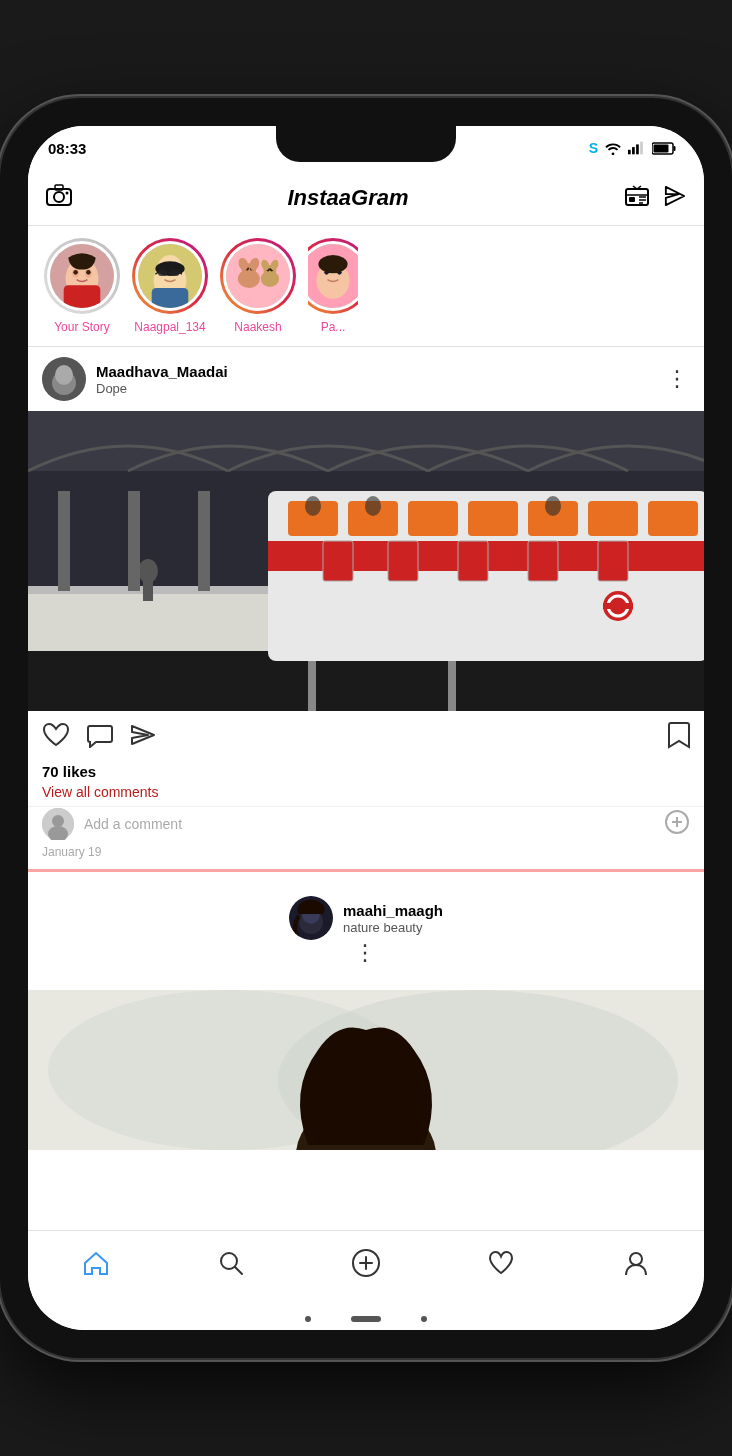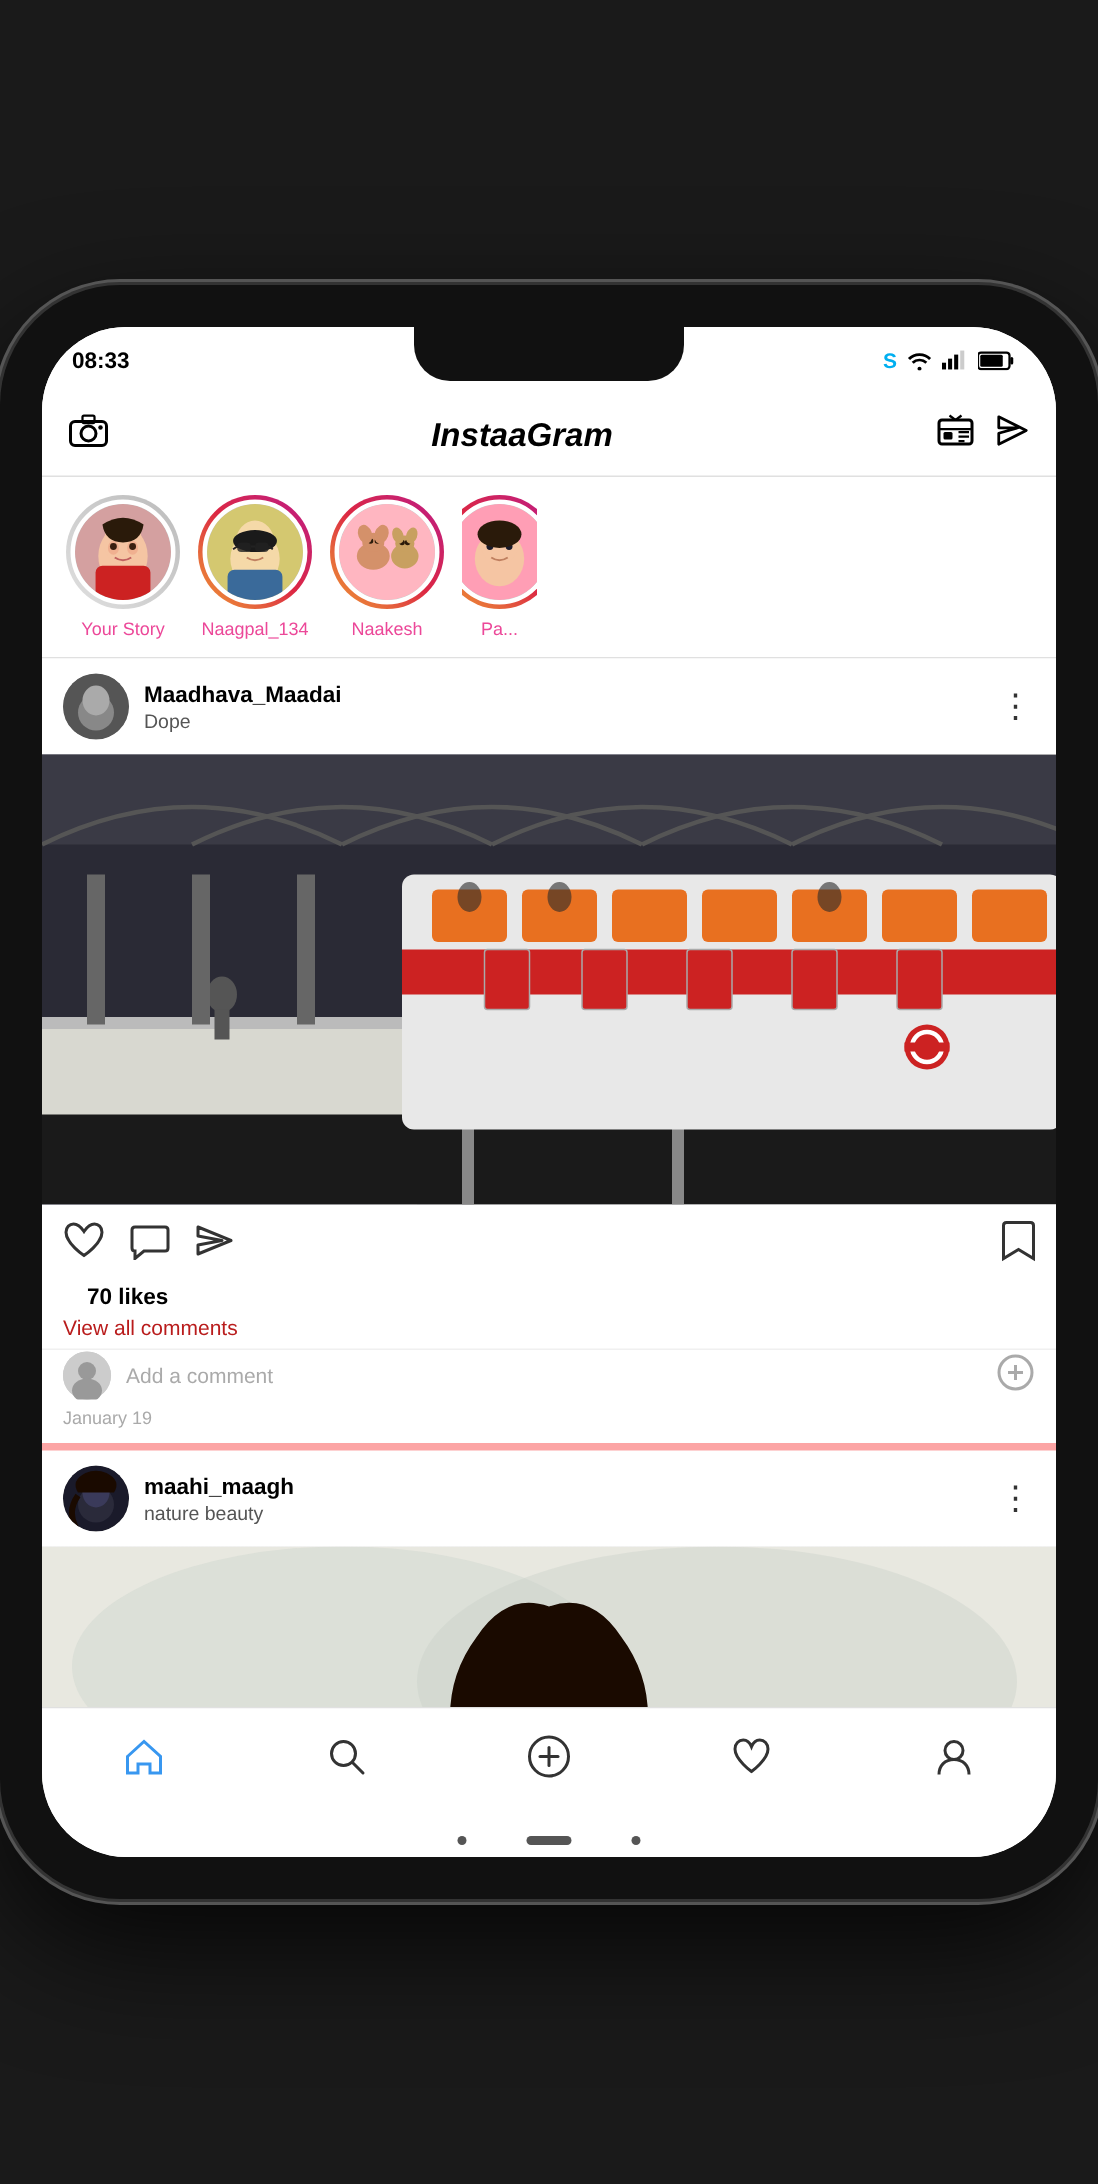--- a/index.html
+++ b/index.html
@@ -6,21 +6,21 @@
     body {
       background: #1a1a1a;
       display: flex;
       justify-content: center;
       align-items: center;
       min-height: 100vh;
       font-family: -apple-system, BlinkMacSystemFont, 'Segoe UI', sans-serif;
     }
     .phone-frame {
       width: 732px;
-      height: 1076px;
+      height: 1260px;
       background: #111;
       border-radius: 80px;
       position: relative;
       box-shadow: 0 0 0 2px #333, 0 0 0 4px #555, 0 30px 80px rgba(0,0,0,0.8);
       overflow: hidden;
     }
     .phone-screen {
       position: absolute;
       top: 28px;
       left: 28px;
@@ -204,21 +204,21 @@
       align-items: center;
       justify-content: space-between;
       padding: 10px 14px;
     }
     .action-left {
       display: flex;
       align-items: center;
       gap: 16px;
     }
     .post-likes {
-      padding: 0 30px;
+      padding: 0 14px;
       font-size: 15px;
       font-weight: 700;
       color: #000;
       margin-bottom: 4px;
     }
     .view-comments {
       padding: 0 14px;
       font-size: 14px;
       color: #b91c1c;
       margin-bottom: 6px;
@@ -252,22 +252,23 @@
     .post-date {
       padding: 4px 14px 10px;
       font-size: 12px;
       color: #aaa;
     }
     
     .second-post-header {
       display: flex;
       align-items: center;
       justify-content: space-between;
-      padding: 10px 14px;
-      border-top: 5px solid #fca5a5;
+      padding: 24px 14px;
+      border-top: 3px solid #fca5a5;
+      flex-direction: column;
     }
     .second-post-image-area {
       width: 100%;
       height: 160px;
       background: linear-gradient(180deg, #e8e8e8, #c0c0c0);
       overflow: hidden;
       position: relative;
     }
     
     .bottom-nav {

